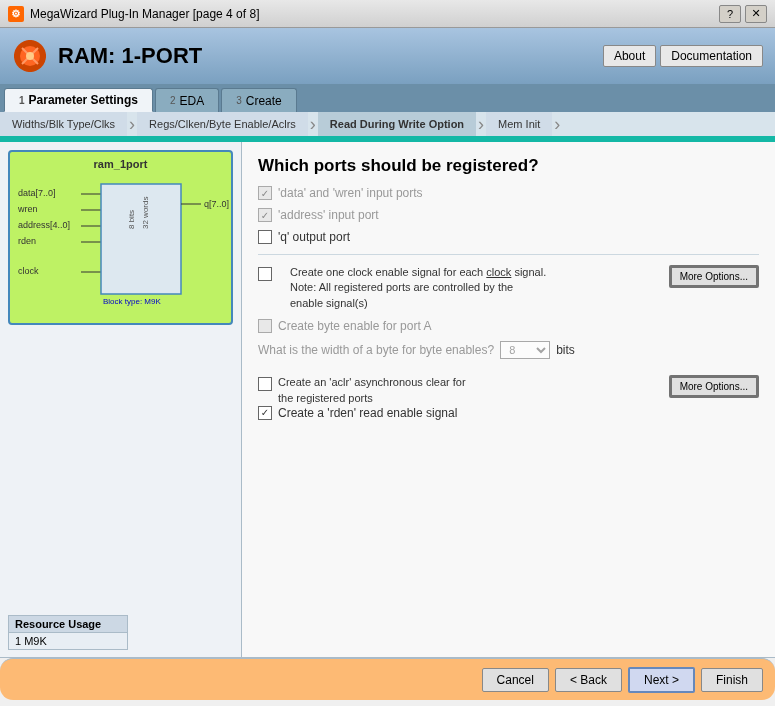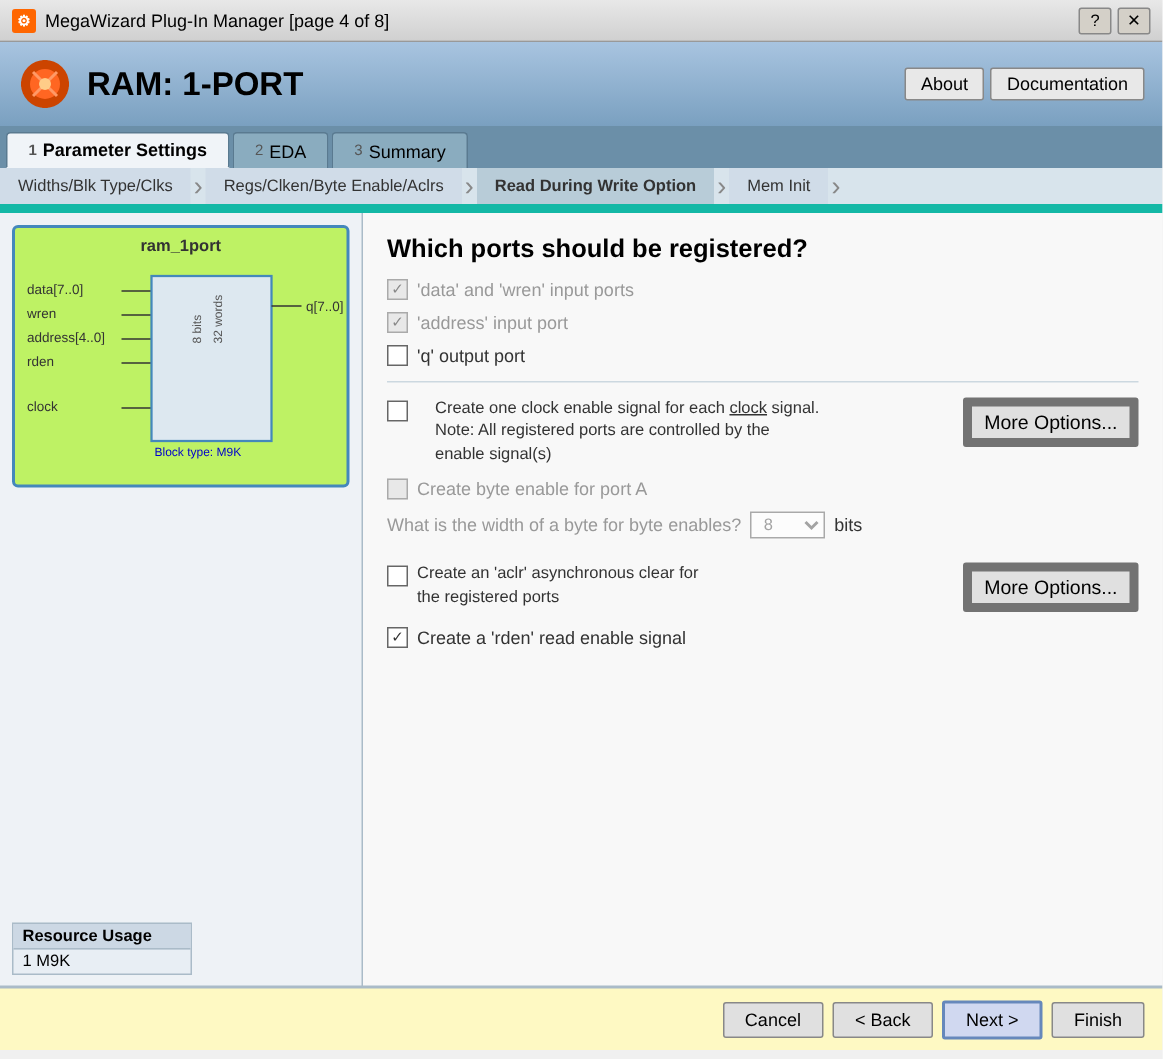--- a/index.html
+++ b/index.html
@@ -235,24 +235,24 @@
 
     .divider {
       height: 1px;
       background: #ccd8e0;
       margin: 10px 0;
     }
 
     .more-options-btn {
       padding: 3px 8px;
       background: #e0e0e0;
-      border: 6px solid #737373;
+      border: 3px solid #737373;
       border-radius: 2px;
       cursor: pointer;
-      font-size: 13px;
+      font-size: 10px;
       margin-left: auto;
     }
 
     .note-text {
       font-size: 11px;
       color: #333;
       line-height: 1.4;
     }
     .note-text span {
       text-decoration: underline;
@@ -292,27 +292,28 @@
       font-size: 11px;
     }
 
     
     .bottom-bar {
       position: absolute;
       bottom: 0;
       left: 0;
       right: 0;
       height: 42px;
-      background: #fef9c3;
+      background: #fdba74;
       border-top: 1px solid #aabbc8;
       display: flex;
       align-items: center;
       justify-content: flex-end;
       padding: 0 12px;
       gap: 6px;
+      border-radius: 13px;
     }
     .bottom-btn {
       padding: 4px 14px;
       background: #e0e0e0;
       border: 1px solid #888;
       border-radius: 2px;
       cursor: pointer;
       font-size: 12px;
     }
     .bottom-btn-primary {
@@ -370,21 +371,21 @@
   <div class="tab active">
     <span class="tab-number">1</span>
     <span>Parameter Settings</span>
   </div>
   <div class="tab">
     <span class="tab-number">2</span>
     <span>EDA</span>
   </div>
   <div class="tab">
     <span class="tab-number">3</span>
-    <span>Summary</span>
+    <span>Create</span>
   </div>
 </div>
 
 <div class="breadcrumb">
   <div class="breadcrumb-item">
     <span>Widths/Blk Type/Clks</span>
   </div>
   <div style="color:#888; font-size:18px; padding:0 2px; line-height:30px;">›</div>
   <div class="breadcrumb-item">
     <span>Regs/Clken/Byte Enable/Aclrs</span>
@@ -477,21 +478,21 @@
         <span class="option-label-disabled">What is the width of a byte for byte enables?</span>
         <select class="select-small" disabled="">
           <option>8</option>
           <option>9</option>
         </select>
         <span class="bits-label">bits</span>
       </div>
 
       <div style="height:8px;"></div>
 
-      <div style="display:flex; align-items:flex-start; justify-content:center; margin-bottom:10px;">
+      <div style="display:flex; align-items:flex-start; justify-content:center; margin-bottom:0;">
         <div style="display:flex; align-items:flex-start; gap:6px;">
           <div class="checkbox-enabled" style="margin-top:2px;"></div>
           <div>
             <div class="note-text">Create an 'aclr' asynchronous clear for</div>
             <div class="note-text">the registered ports</div>
           </div>
         </div>
         <button class="more-options-btn">More Options...</button>
       </div>
 

